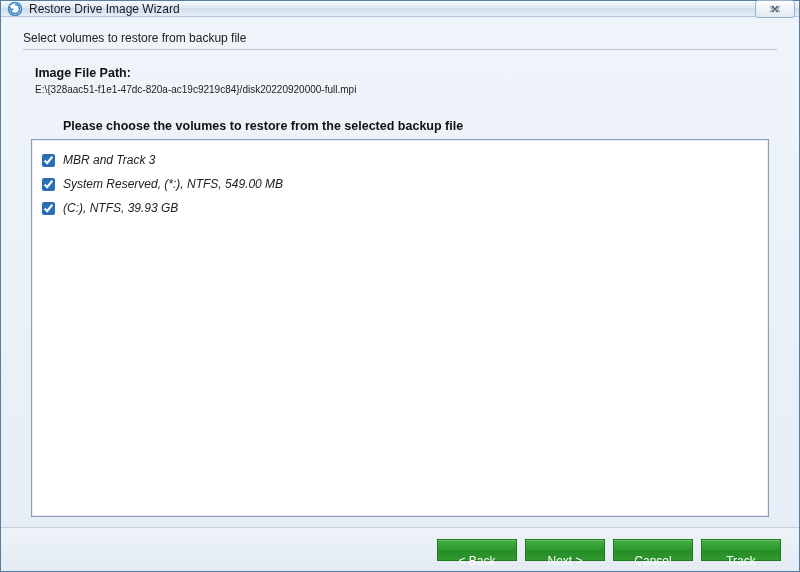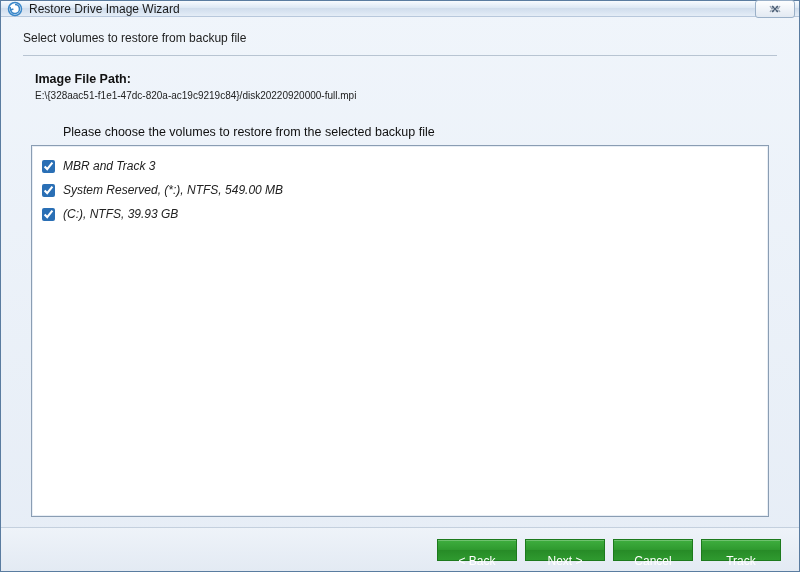--- a/index.html
+++ b/index.html
@@ -52,21 +52,21 @@
   .content {
     flex: 1;
     padding: 14px 22px 10px 22px;
     display: flex;
     flex-direction: column;
     overflow: hidden;
   }
   .intro-heading {
     font-size: 12px;
     color: #222;
-    margin: 0 0 10px 0;
+    margin: 0 0 4px 0;
   }
   .intro-sub {
     font-size: 12px;
     color: #222;
     margin: 0 0 12px 20px;
   }
   .hr {
     border: none;
     border-top: 1px solid #b8c4d2;
     margin: 0 0 16px 0;
@@ -76,21 +76,21 @@
     font-size: 12.5px;
     color: #111;
     margin: 0 0 4px 12px;
   }
   .path-text {
     font-size: 10px;
     color: #222;
     margin: 0 0 24px 12px;
   }
   .choose-label {
-    font-weight: normal;
+    font-weight: bold;
     font-size: 12.5px;
     color: #111;
     margin: 0 0 6px 12px;
     padding-left: 28px;
   }
   .volumes-box {
     flex: 1;
     margin: 0 8px 0 8px;
     background: #ffffff;
     border: 1px solid #8a9db3;

